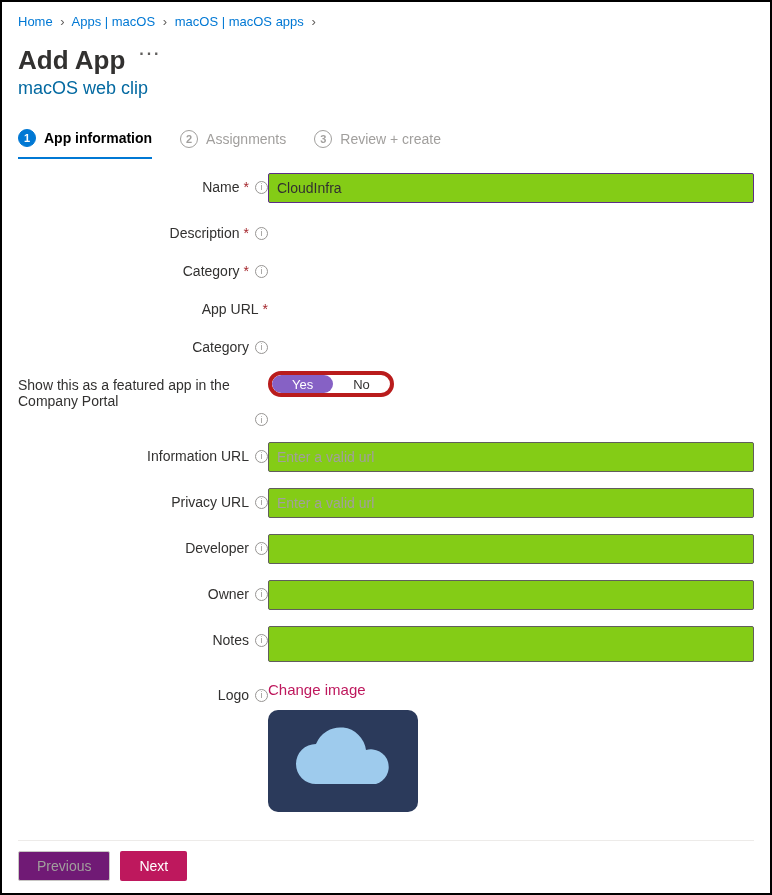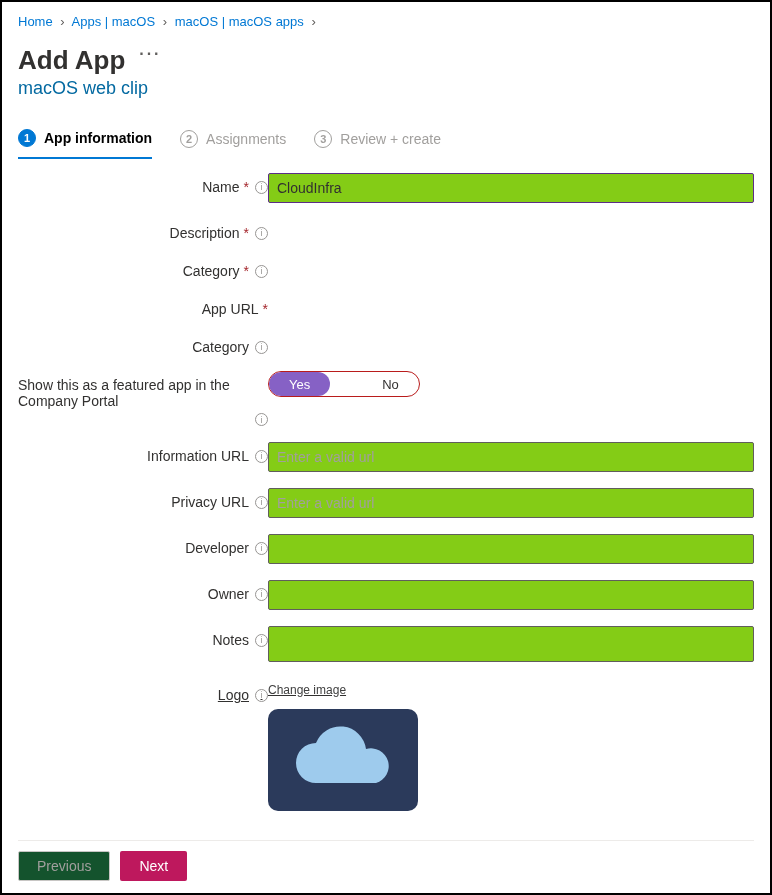--- a/index.html
+++ b/index.html
@@ -95,34 +95,33 @@
     textarea { resize: none; height: 44px; }
     input::placeholder { color: #a19f9d; }
     .select {
       display: flex; justify-content: space-between; align-items: center;
       cursor: pointer;
       border-color: #5b2e87;
     }
     .chev { font-size: 12px; color: #605e5c; }
     .toggle-group {
       display: inline-flex;
-      border: 1px solid #b91c1c;
+      border: 4px solid #b91c1c;
       border-radius: 16px;
       overflow: hidden;
       height: 26px;
-      gap: 32px;
     }
     .toggle-opt {
       padding: 3px 20px;
       font-size: 13px;
       display: flex; align-items: center;
       cursor: pointer;
     }
     .toggle-opt.selected { background: #8661c5; color: #fff; border-radius: 14px; }
-    .link { color: #404040; text-decoration: none; font-size: 12px; cursor: pointer; }
+    .link { color: #be185d; text-decoration: none; font-size: 15px; cursor: pointer; }
     .logo-img {
       margin-top: 12px;
       width: 150px; height: 102px;
       background: #2b3a5b;
       border-radius: 10px;
       display: flex; align-items: center; justify-content: center;
     }
     .footer {
       position: absolute;
       bottom: 12px; left: 16px; right: 16px;
@@ -132,21 +131,21 @@
       gap: 10px;
     }
     .btn {
       padding: 6px 18px;
       font-size: 14px;
       border-radius: 2px;
       cursor: pointer;
       border: 1px solid transparent;
     }
     .btn.secondary {
-      background: #14532d; color: #a19f9d; border-color: #c8c6c4;
+      background: #701a75; color: #a19f9d; border-color: #c8c6c4;
     }
     .btn.primary { background: #be185d; color: #fff; }
   </style>
 </head>
 <body>
 
 <nav class="breadcrumb">
   <a href="#">Home</a>
   <span class="sep">›</span>
   <a href="#">Apps | macOS</a>
@@ -275,21 +274,21 @@
   <div class="row">
     <div class="label">
       <span>Notes</span>
       <i class="info-icon">i</i>
     </div>
     <div class="control">
       <textarea style="height: 36px;"></textarea>
     </div>
   </div>
 
-  <div class="row" style="text-decoration:underline;">
+  <div class="row" style="">
     <div class="label">
       <span>Logo</span>
       <i class="info-icon">i</i>
     </div>
     <div class="control">
       <a class="link">Change image</a>
       <div class="logo-img">
         <svg width="110" height="70" viewBox="0 0 110 70">
           <path d="M88 58 H28 a20 20 0 0 1 0-40 a26 26 0 0 1 50 6 a17 17 0 0 1 10 34 Z" fill="#9ecbed"></path>
         </svg>

